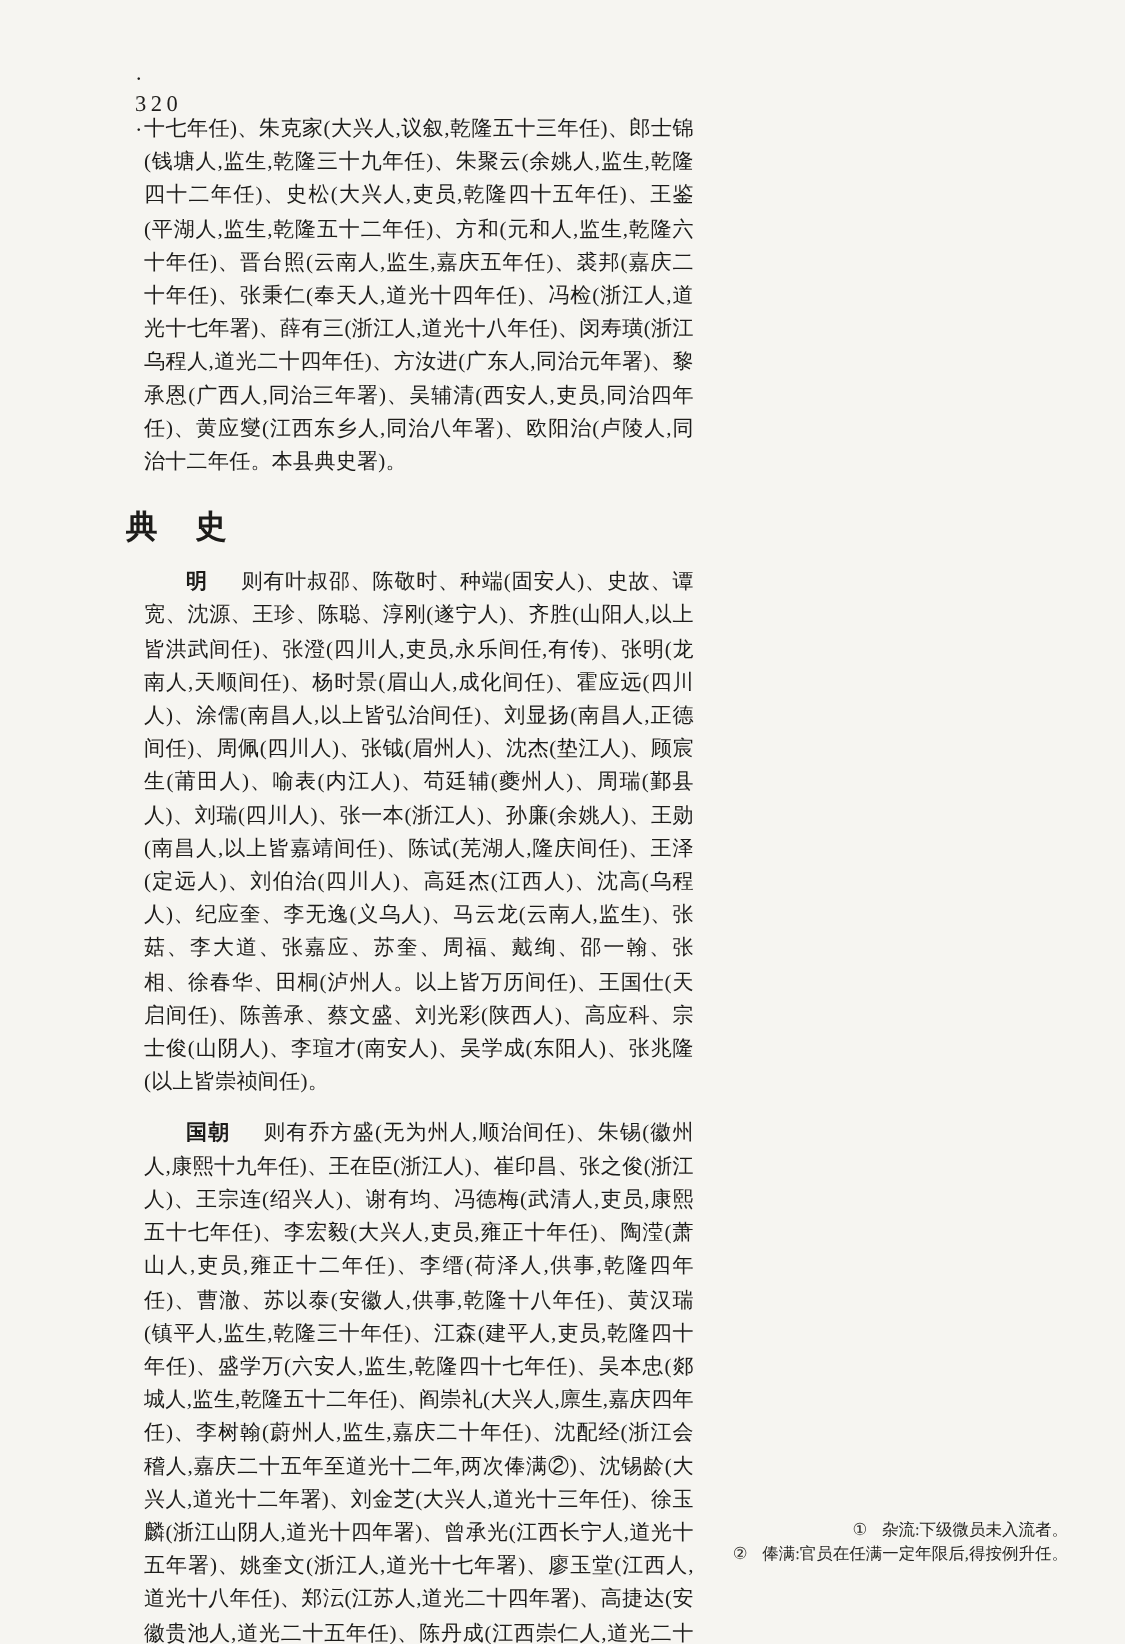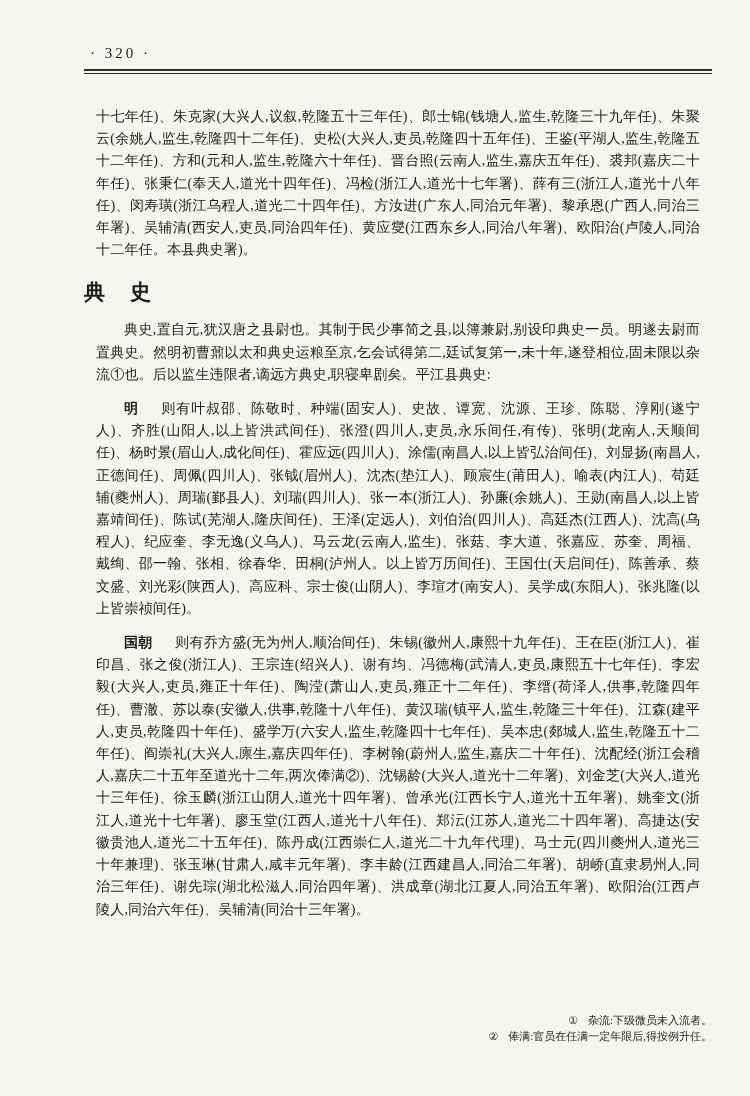--- a/index.html
+++ b/index.html
@@ -14,21 +14,21 @@
     font-family: "Liberation Serif", "DejaVu Serif", serif;
     color: #1d1c1a;
     overflow: hidden;
   }
 
   .page {
     width: 750px;
     height: 1096px;
     padding: 44px 38px 0 84px;
     display: flex;
-    flex-direction: column;
+    flex-direction: row;
   }
 
   
   .page-header {
     position: relative;
     height: 22px;
     font-size: 15px;
   }
   .page-number {
     position: absolute;
@@ -95,21 +95,20 @@
   </header>
 
   <div class="header-rule"></div>
 
   <main class="page-body">
 
     <p class="para">十七年任)、朱克家(大兴人,议叙,乾隆五十三年任)、郎士锦(钱塘人,监生,乾隆三十九年任)、朱聚云(余姚人,监生,乾隆四十二年任)、史松(大兴人,吏员,乾隆四十五年任)、王鉴(平湖人,监生,乾隆五十二年任)、方和(元和人,监生,乾隆六十年任)、晋台照(云南人,监生,嘉庆五年任)、裘邦(嘉庆二十年任)、张秉仁(奉天人,道光十四年任)、冯检(浙江人,道光十七年署)、薛有三(浙江人,道光十八年任)、闵寿璜(浙江乌程人,道光二十四年任)、方汝进(广东人,同治元年署)、黎承恩(广西人,同治三年署)、吴辅清(西安人,吏员,同治四年任)、黄应燮(江西东乡人,同治八年署)、欧阳治(卢陵人,同治十二年任。本县典史署)。</p>
 
     <h1 class="section-title">典　史</h1>
 
-    <p class="para indent">典史,置自元,犹汉唐之县尉也。其制于民少事简之县,以簿兼尉,别设印典史一员。明遂去尉而置典史。然明初曹鼐以太和典史运粮至京,乞会试得第二,廷试复第一,未十年,遂登相位,固未限以杂流①也。后以监生违限者,谪远方典史,职寝卑剧矣。平江县典史:</p>
 
     <p class="para indent">
       <span class="era-label">明</span><span>则有叶叔邵、陈敬时、种端(固安人)、史故、谭宽、沈源、王珍、陈聪、淳刚(遂宁人)、齐胜(山阳人,以上皆洪武间任)、张澄(四川人,吏员,永乐间任,有传)、张明(龙南人,天顺间任)、杨时景(眉山人,成化间任)、霍应远(四川人)、涂儒(南昌人,以上皆弘治间任)、刘显扬(南昌人,正德间任)、周佩(四川人)、张钺(眉州人)、沈杰(垫江人)、顾宸生(莆田人)、喻表(内江人)、苟廷辅(夔州人)、周瑞(鄞县人)、刘瑞(四川人)、张一本(浙江人)、孙廉(余姚人)、王勋(南昌人,以上皆嘉靖间任)、陈试(芜湖人,隆庆间任)、王泽(定远人)、刘伯治(四川人)、高廷杰(江西人)、沈高(乌程人)、纪应奎、李无逸(义乌人)、马云龙(云南人,监生)、张菇、李大道、张嘉应、苏奎、周福、戴绚、邵一翰、张相、徐春华、田桐(泸州人。以上皆万历间任)、王国仕(天启间任)、陈善承、蔡文盛、刘光彩(陕西人)、高应科、宗士俊(山阴人)、李瑄才(南安人)、吴学成(东阳人)、张兆隆(以上皆崇祯间任)。</span>
     </p>
 
     <p class="para indent">
       <span class="era-label">国朝</span><span>则有乔方盛(无为州人,顺治间任)、朱锡(徽州人,康熙十九年任)、王在臣(浙江人)、崔印昌、张之俊(浙江人)、王宗连(绍兴人)、谢有均、冯德梅(武清人,吏员,康熙五十七年任)、李宏毅(大兴人,吏员,雍正十年任)、陶滢(萧山人,吏员,雍正十二年任)、李缙(荷泽人,供事,乾隆四年任)、曹澈、苏以泰(安徽人,供事,乾隆十八年任)、黄汉瑞(镇平人,监生,乾隆三十年任)、江森(建平人,吏员,乾隆四十年任)、盛学万(六安人,监生,乾隆四十七年任)、吴本忠(郯城人,监生,乾隆五十二年任)、阎崇礼(大兴人,廪生,嘉庆四年任)、李树翰(蔚州人,监生,嘉庆二十年任)、沈配经(浙江会稽人,嘉庆二十五年至道光十二年,两次俸满②)、沈锡龄(大兴人,道光十二年署)、刘金芝(大兴人,道光十三年任)、徐玉麟(浙江山阴人,道光十四年署)、曾承光(江西长宁人,道光十五年署)、姚奎文(浙江人,道光十七年署)、廖玉堂(江西人,道光十八年任)、郑沄(江苏人,道光二十四年署)、高捷达(安徽贵池人,道光二十五年任)、陈丹成(江西崇仁人,道光二十九年代理)、马士元(四川夔州人,道光三十年兼理)、张玉琳(甘肃人,咸丰元年署)、李丰龄(江西建昌人,同治二年署)、胡峤(直隶易州人,同治三年任)、谢先琮(湖北松滋人,同治四年署)、洪成章(湖北江夏人,同治五年署)、欧阳治(江西卢陵人,同治六年任)、吴辅清(同治十三年署)。</span>
     </p>
 
   </main>

